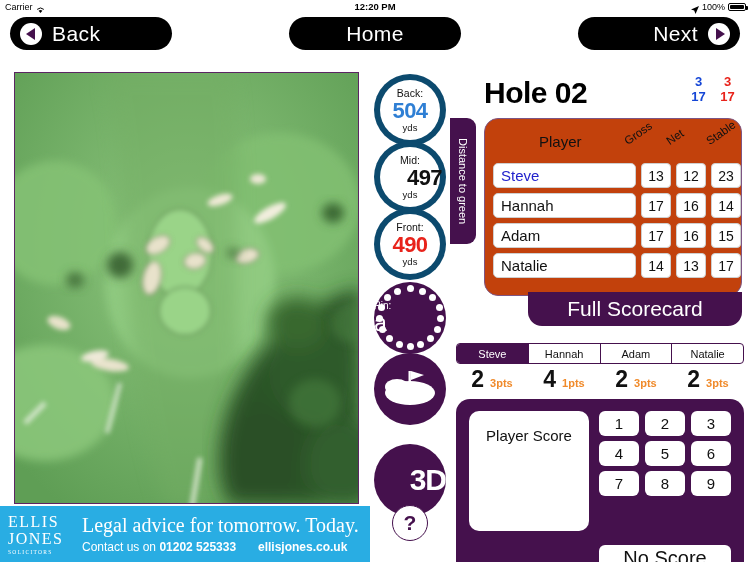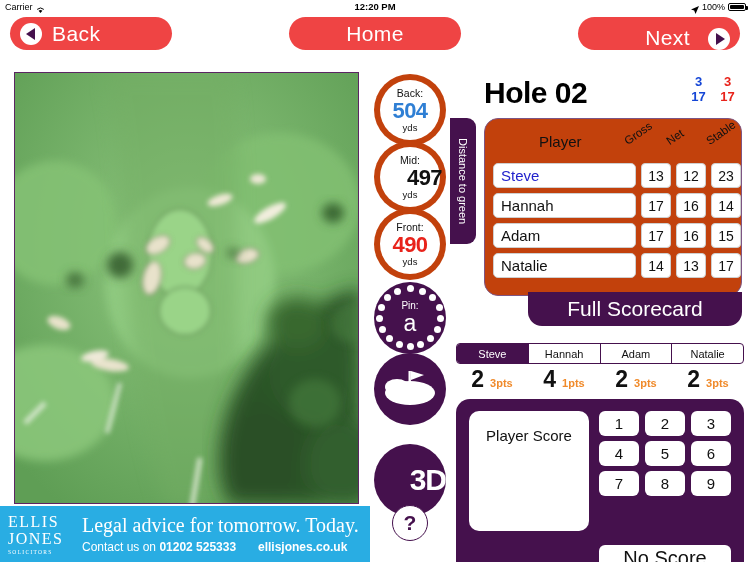--- a/index.html
+++ b/index.html
@@ -23,44 +23,44 @@
   .wifi-icon { display: inline-block; width: 9px; height: 8px; position: relative; top: 1px; }
   .loc-icon { display:inline-block; width: 8px; height: 8px; position: relative; top: 1px;}
   .batt { display: inline-block; width: 18px; height: 8px; border: 1px solid #000; border-radius: 2px; position: relative; }
   .batt::after { content: ""; position: absolute; right: -3px; top: 2px; width: 2px; height: 4px; background: #000; border-radius: 0 1px 1px 0; }
   .batt-fill { position: absolute; left: 1px; top: 1px; bottom: 1px; width: 14px; background: #000; border-radius: 1px; }
 
   
   .topnav { position: absolute; left: 0; top: 14px; width: 750px; height: 40px; background: #fff; }
   .navbtn {
     position: absolute; top: 3px; height: 33px;
-    background: #ef4444; border-radius: 17px; color: #fff;
+    background: #000000; border-radius: 17px; color: #fff;
     display: flex; align-items: center; justify-content: center;
     font-size: 21px; letter-spacing: .4px;
     cursor: pointer; user-select: none;
   }
   .navbtn.back  { left: 10px;  width: 162px; justify-content: flex-start; padding-left: 10px; gap: 10px; }
   .navbtn.home  { left: 289px; width: 172px; }
-  .navbtn.next  { right: 10px; width: 162px; justify-content: flex-end; padding-right: 10px; gap: 18px; align-items: flex-end; }
+  .navbtn.next  { right: 10px; width: 162px; justify-content: flex-end; padding-right: 10px; gap: 10px; }
   .circ-arrow {
     width: 22px; height: 22px; border-radius: 50%; background: #fff;
     display: flex; align-items: center; justify-content: center; flex: 0 0 auto;
   }
   .tri-left  { width: 0; height: 0; border-top: 6px solid transparent; border-bottom: 6px solid transparent; border-right: 9px solid #45114d; margin-right: 2px; }
   .tri-right { width: 0; height: 0; border-top: 6px solid transparent; border-bottom: 6px solid transparent; border-left: 9px solid #45114d; margin-left: 2px; }
 
   
   .mapwrap { position: absolute; left: 14px; top: 72px; width: 345px; height: 432px; border: 1px solid #5b2563; overflow: hidden; }
   .map { position: absolute; inset: 0; background: #6aab5f; }
 
   
   .distcol { position: absolute; left: 374px; top: 74px; width: 76px; }
   .dbubble {
     width: 72px; height: 72px; border-radius: 50%;
-    background: #c2410c; display: flex; align-items: center; justify-content: center;
+    background: #0c4a6e; display: flex; align-items: center; justify-content: center;
     position: relative;
   }
   .dinner {
     width: 60px; height: 60px; border-radius: 50%; background: #fff;
     display: flex; flex-direction: column; align-items: center; justify-content: center;
     line-height: 1;
   }
   .dlabel { font-size: 10.5px; color: #111; }
   .dval { font-size: 22px; font-weight: bold; letter-spacing: -.5px; margin: 1px 0 0; }
   .dunit { font-size: 9.5px; color: #111; margin-top: 1px; }
@@ -74,21 +74,21 @@
     background: #45114d; border-radius: 0 9px 9px 0;
     color: #fff; font-size: 11px;
     display: flex; align-items: center; justify-content: center;
   }
   .dtg span { writing-mode: vertical-rl; text-orientation: mixed; white-space: nowrap; }
 
   
   .pinbtn {
     position: absolute; left: 374px; top: 282px; width: 72px; height: 72px;
     border-radius: 50%; background: #45114d; color: #fff;
-    display: flex; flex-direction: column; align-items: center; justify-content: center;
+    display: flex; flex-direction: column; justify-content: center;
     overflow: hidden;
   }
   .dimples { position: absolute; inset: 0; }
   .dimples i { position: absolute; width: 7px; height: 7px; border-radius: 50%; background: #fff; }
   .pin-label { font-size: 10px; position: relative; z-index: 2; line-height: 1; margin-bottom: 1px; }
   .pin-letter { font-size: 23px; position: relative; z-index: 2; line-height: 1; }
 
   .greenbtn {
     position: absolute; left: 374px; top: 353px; width: 72px; height: 72px;
     border-radius: 50%; background: #45114d;

